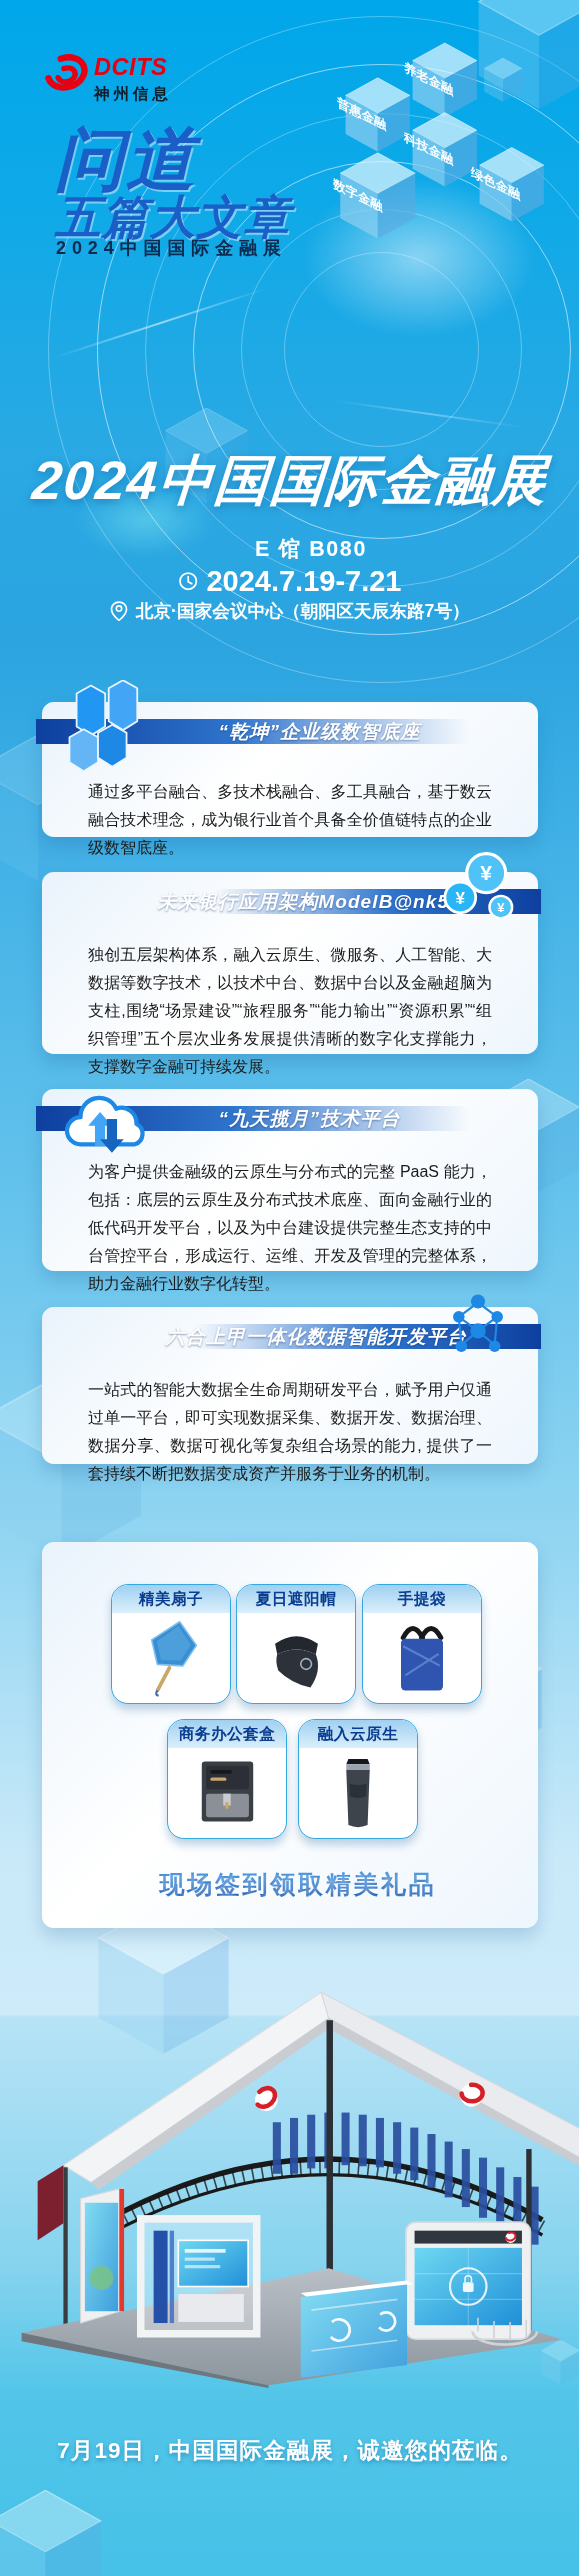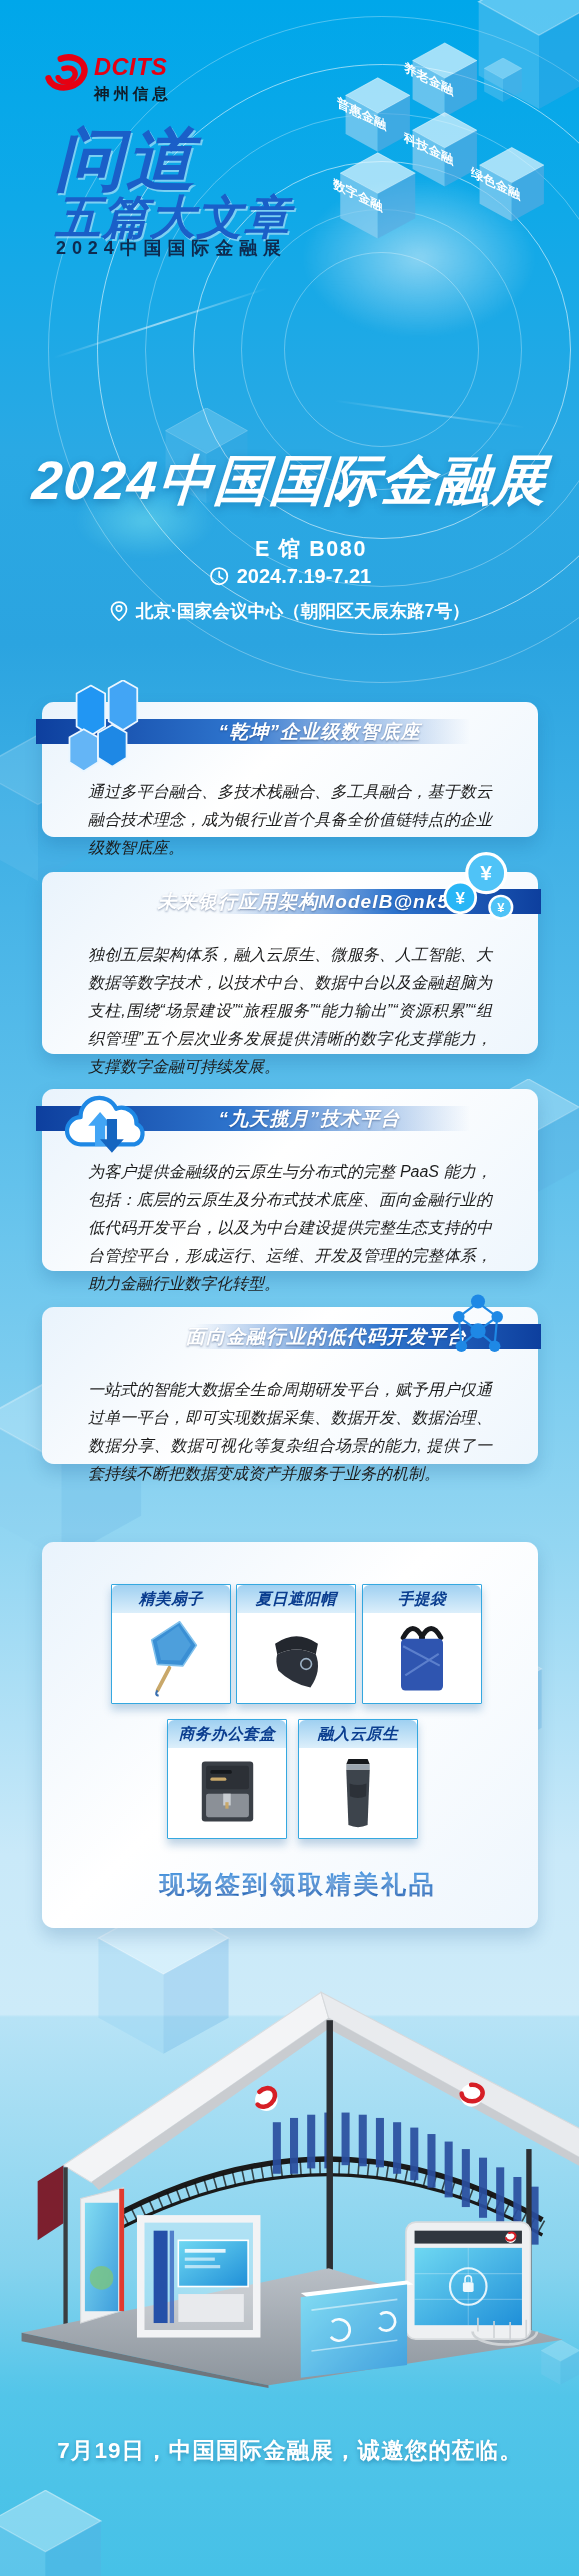--- a/index.html
+++ b/index.html
@@ -26,39 +26,39 @@
     color:#1a5fc8;letter-spacing:2.1px;text-shadow:1.6px 1.6px 0 rgba(255,255,255,.45);}
   .hero-t2{position:absolute;left:55px;top:187px;font-size:46px;font-weight:900;font-style:italic;
     color:#1a5fc8;letter-spacing:1.1px;text-shadow:1.6px 1.6px 0 rgba(255,255,255,.45);}
   .hero-sub{position:absolute;left:56px;top:236px;font-size:18px;font-weight:700;color:#0e2b50;letter-spacing:5.9px;}
   
   .banner-title{position:absolute;left:0;right:0;top:445px;text-align:center;color:#fff;
     font-size:54px;font-weight:900;font-style:italic;letter-spacing:1.6px;
     text-shadow:0 2.7px 8.6px rgba(0,70,130,.35);transform:skewX(-4deg);}
   .info-booth{position:absolute;left:0;right:0;top:534px;text-align:center;color:#fff;font-size:21.5px;font-weight:800;letter-spacing:1.6px;margin-left:42px;}
   .info-row{position:absolute;left:0;right:0;display:flex;align-items:center;justify-content:center;gap:7.5px;color:#fff;font-weight:800;}
-  .info-date{top:565px;font-size:20px;}
+  .info-date{top:565px;font-size:29px;}
   .info-venue{top:599px;font-size:17.7px;}
   
   .card{position:absolute;left:42px;width:496px;border-radius:11.8px;
     background:linear-gradient(135deg,#e9f3fc 0%,#ffffff 45%,#eef6fd 100%);
     box-shadow:0 8.6px 17px rgba(20,80,140,.20);}
   .ribbon{position:absolute;top:17px;height:25px;display:flex;align-items:center;}
   .ribbon.left{left:-6.4px;width:78%;background:linear-gradient(90deg,#0d3f9e 0%,#2d73cc 45%,rgba(170,215,245,0) 100%);padding-left:48px;}
   .ribbon.right{right:-3.2px;justify-content:flex-end;background:linear-gradient(270deg,#0d3f9e 0%,#2d73cc 45%,rgba(170,215,245,0) 100%);}
   .ribbon .rtxt{color:#fff;font-size:19px;font-weight:900;font-style:italic;letter-spacing:1.1px;
     text-shadow:0 1.1px 2.1px rgba(10,40,90,.45);white-space:nowrap;}
   .ribbon.left .rtxt{padding-left:135px;}
   .ribbon.right .rtxt{padding-right:74px;}
   .card .body{position:absolute;left:46px;right:46px;top:69px;font-size:16px;line-height:28px;
-    color:#1b1b1b;text-align:justify;margin:0;font-style:italic;}
+    color:#1b1b1b;text-align:justify;margin:0;}
   .card-icon{position:absolute;}
   
   .gift-tile{position:absolute;width:118px;height:118px;background:#fff;border:1.1px solid #35a8e0;
-    border-radius:1px;box-shadow:0 5.4px 8.6px rgba(30,100,160,.28);overflow:hidden;font-style:italic;}
+    border-radius:17px;box-shadow:0 5.4px 8.6px rgba(30,100,160,.28);overflow:hidden;}
   .gift-label{height:28px;display:flex;align-items:center;justify-content:center;
     background:linear-gradient(180deg,#9fd0f1 0%,#dceffb 100%);
     color:#0a3d8f;font-size:15.6px;font-weight:800;letter-spacing:0.5px;border-radius:6.4px 6.4px 0 0;}
   .gift-photo{display:flex;align-items:center;justify-content:center;height:86px;}
   .gift-cta{position:absolute;left:16px;right:0;top:326px;text-align:center;font-size:25px;font-weight:900;letter-spacing:2.7px;
     background:linear-gradient(180deg,#4a9ce6 0%,#0c4ea8 100%);
     -webkit-background-clip:text;background-clip:text;color:transparent;
     text-shadow:0 1.6px 3.2px rgba(255,255,255,.35);}
   
   .footer-txt{position:absolute;left:0;right:0;top:2435px;text-align:center;color:#fff;
@@ -259,21 +259,21 @@
       <g stroke-linejoin="round">
         <path d="M47,72 L47,48 L39,48 L53,32 L67,48 L59,48 L59,72 Z" fill="#42a5f5"></path>
         <path d="M73,40 L73,64 L81,64 L67,80 L53,64 L61,64 L61,40 Z" fill="#1565c0"></path>
       </g>
     </svg>
     <p class="body">为客户提供金融级的云原生与分布式的完整 PaaS 能力，包括：底层的云原生及分布式技术底座、面向金融行业的低代码开发平台，以及为中台建设提供完整生态支持的中台管控平台，形成运行、运维、开发及管理的完整体系，助力金融行业数字化转型。</p>
   </div>
 
   <div class="card" style="top:1307px;height:157px;">
     <div class="ribbon right" style="width:70%;">
-      <span class="rtxt">面向金融行业的低代码开发平台</span>
+      <span class="rtxt">六合上甲一体化数据智能开发平台</span>
     </div>
     <svg class="card-icon" style="right:28px;top:-16px;" width="64" height="67" viewBox="0 0 100 104">
       <g stroke="#1e88e5" stroke-width="3.4">
         <line x1="50" y1="18" x2="20" y2="40"></line>
           <line x1="50" y1="18" x2="80" y2="40"></line>
         <line x1="20" y1="40" x2="50" y2="62"></line>
           <line x1="80" y1="40" x2="50" y2="62"></line>
         <line x1="20" y1="40" x2="24" y2="84"></line>
           <line x1="80" y1="40" x2="76" y2="84"></line>
         <line x1="50" y1="62" x2="24" y2="84"></line>

